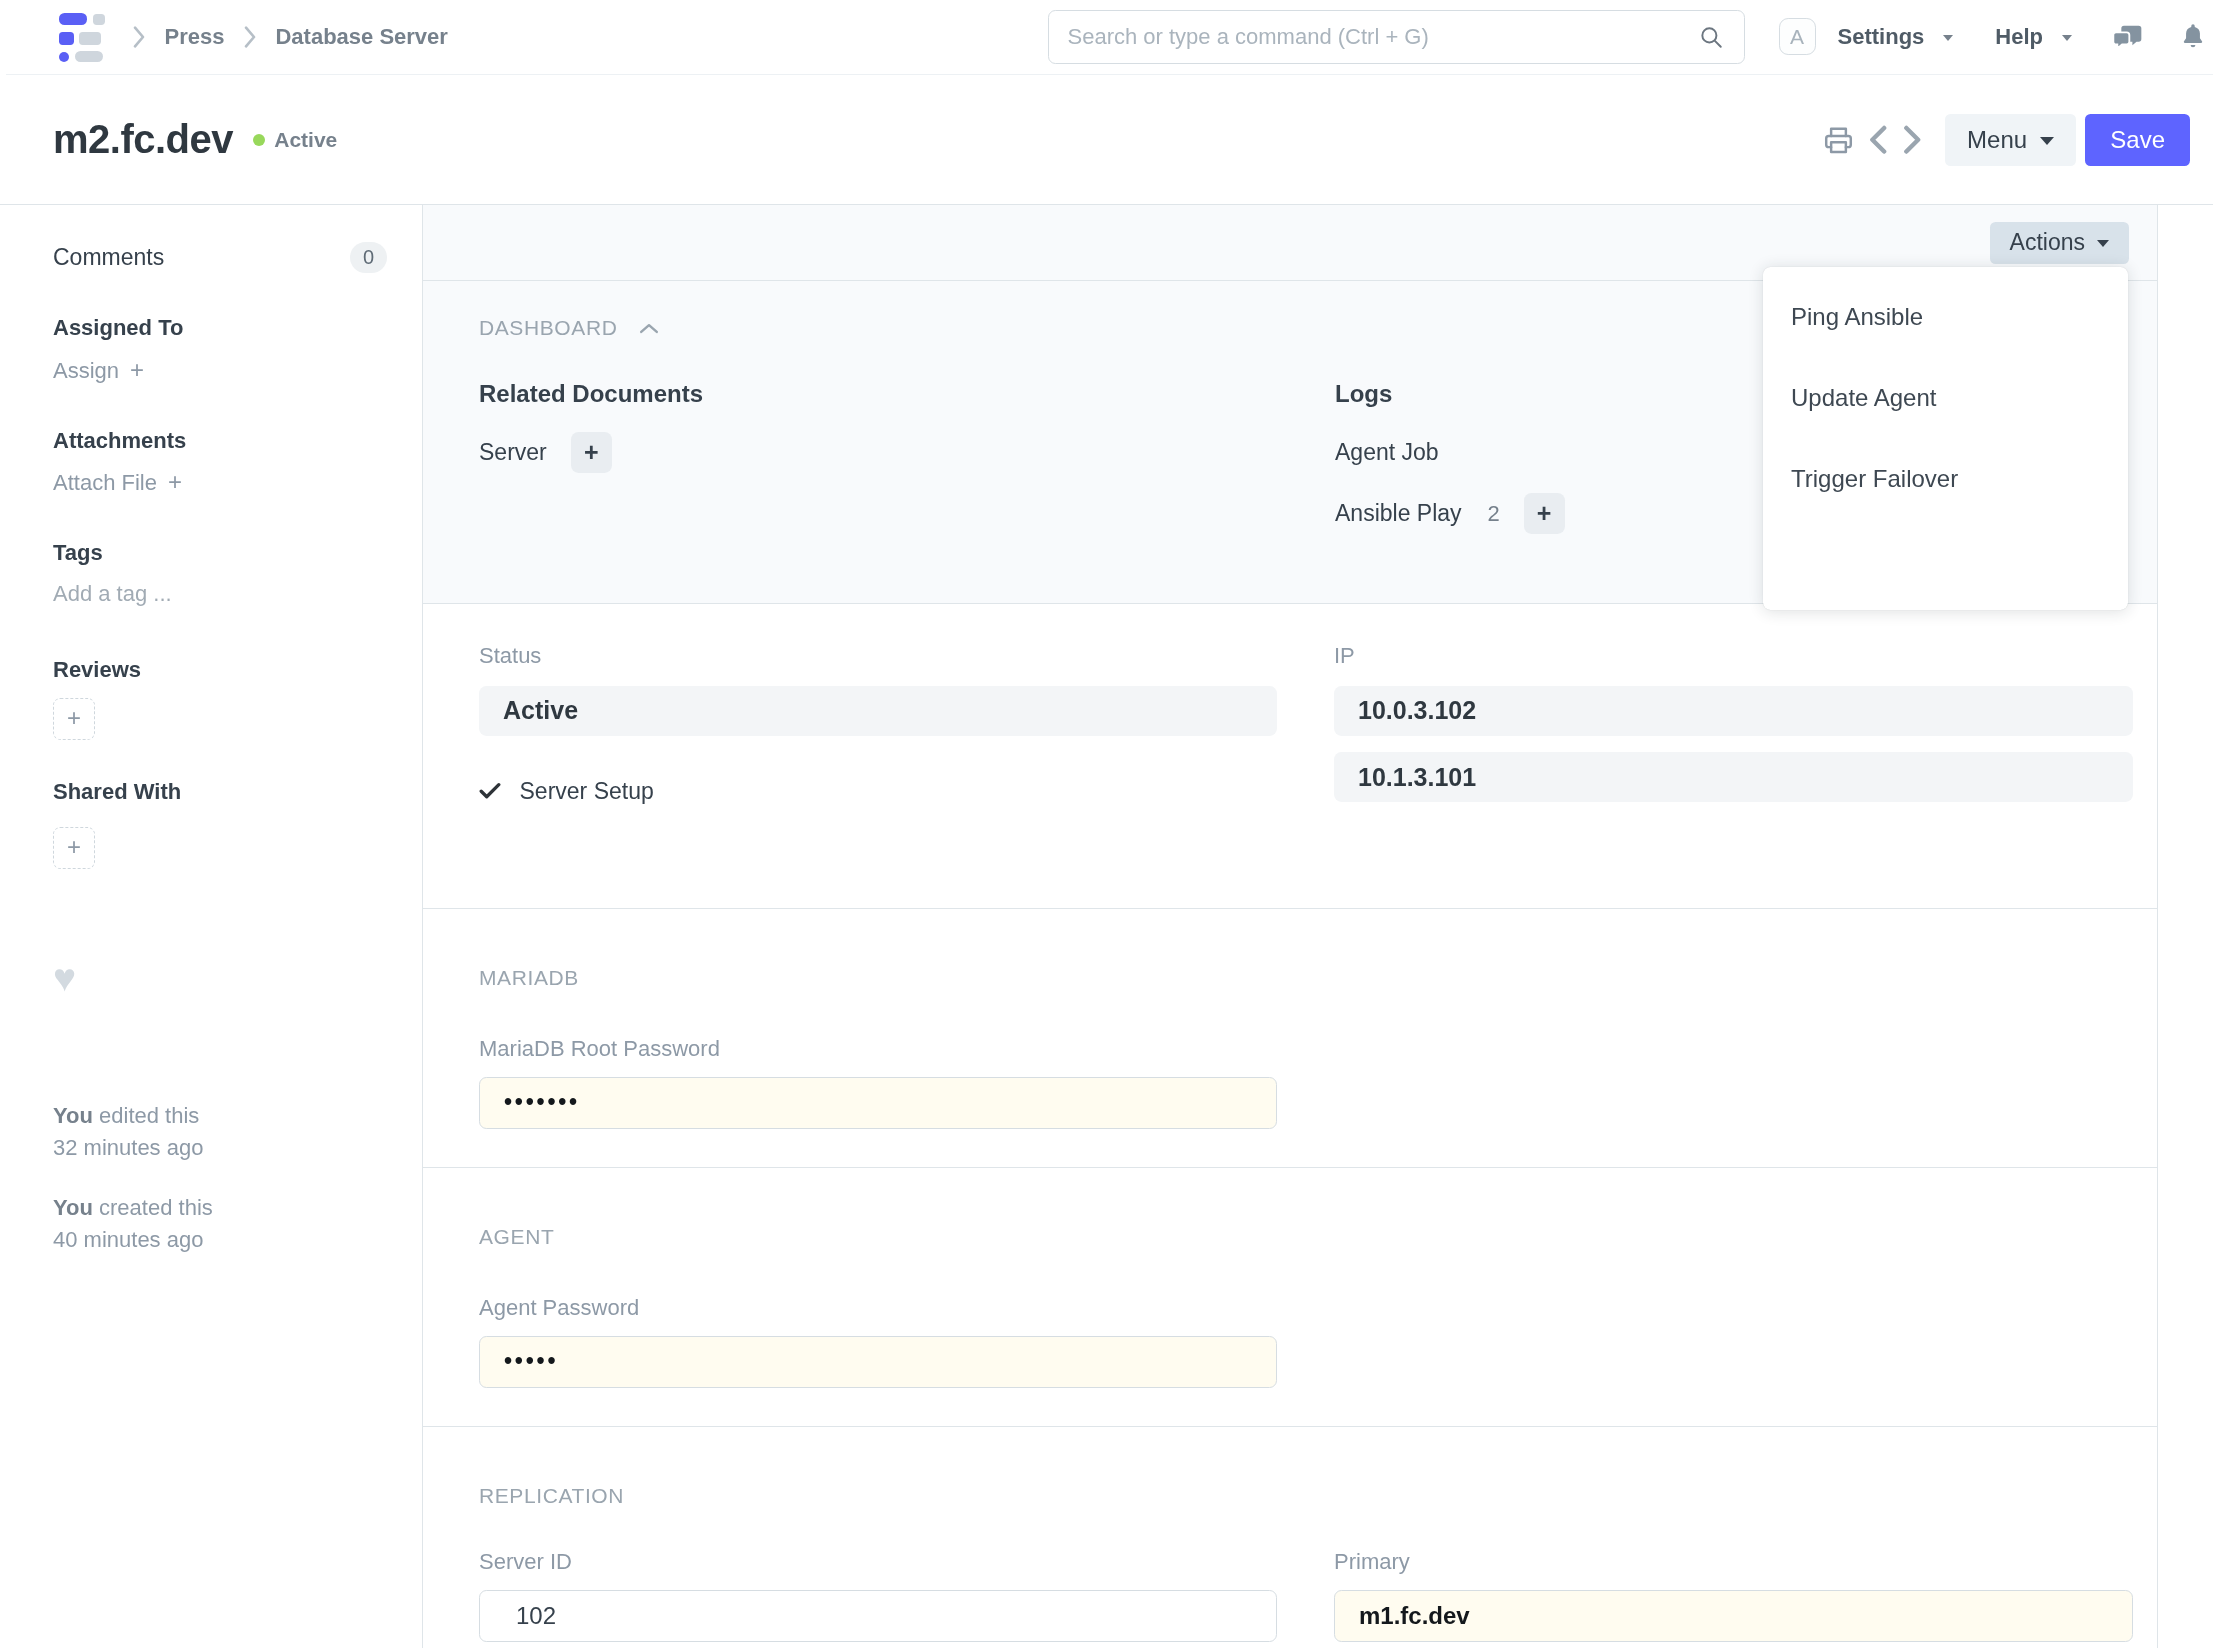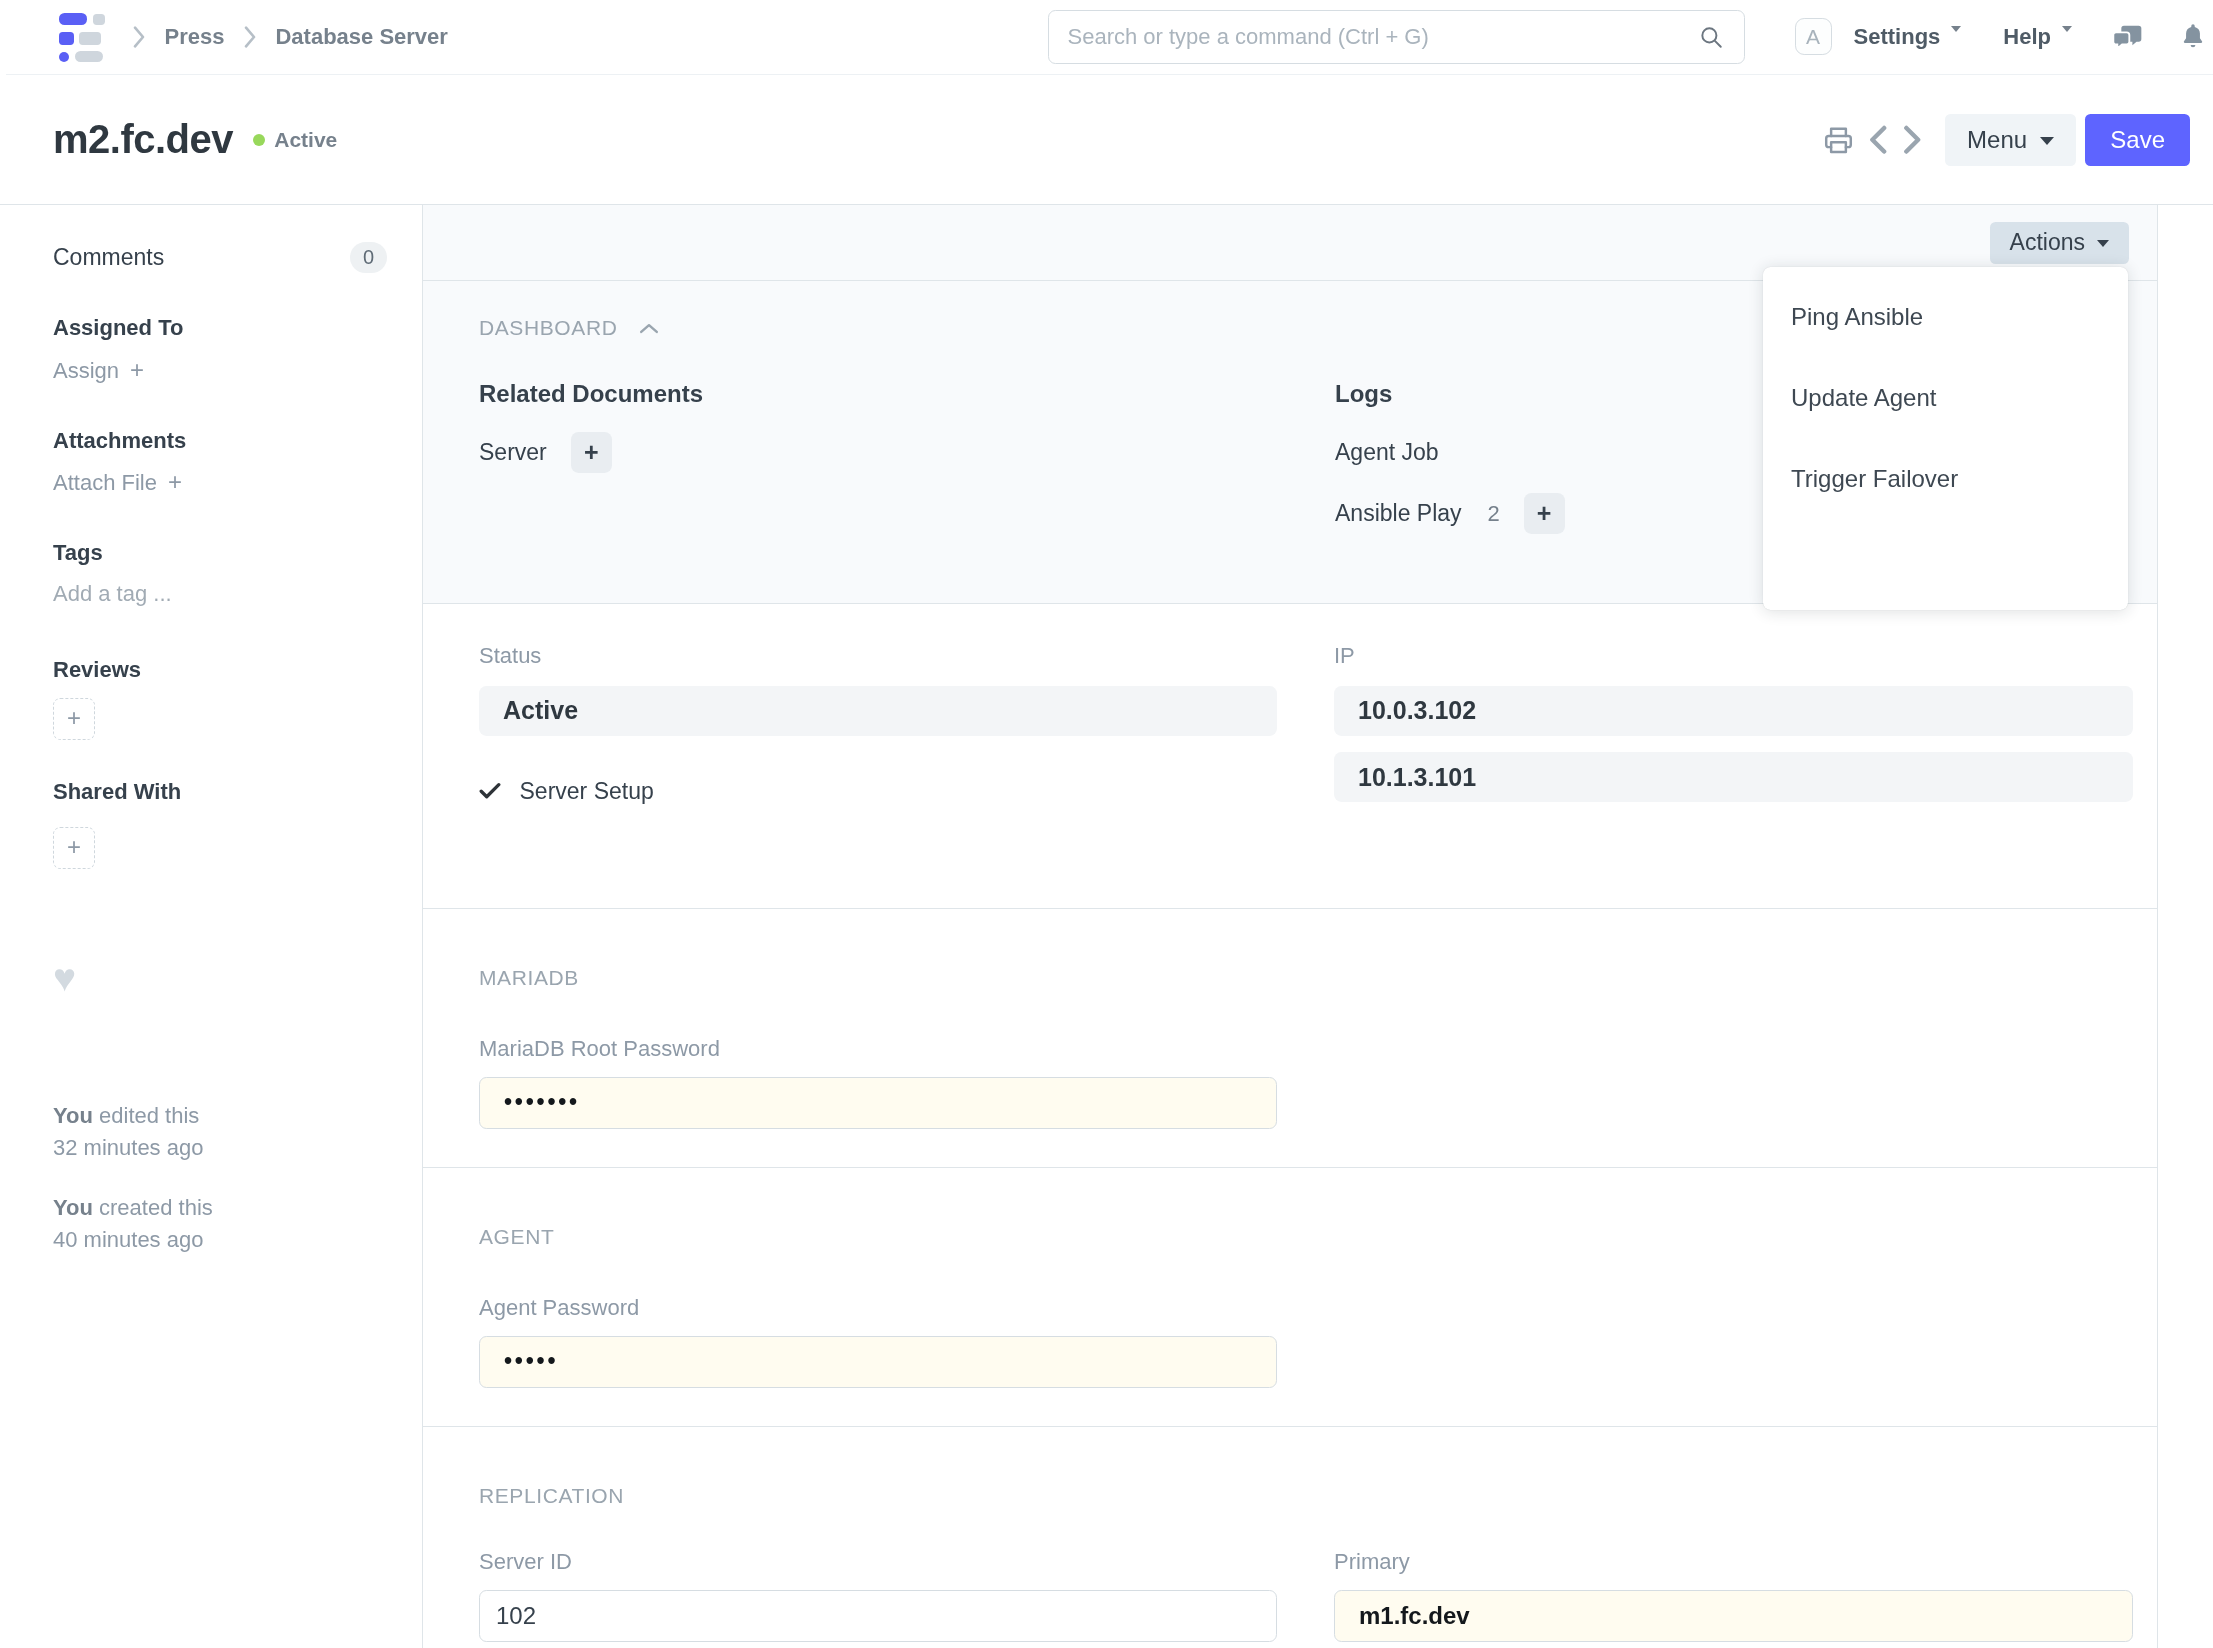--- a/index.html
+++ b/index.html
@@ -31,21 +31,21 @@
                 border:0.9px solid #d6dde2; border-radius:7.4px; background:#fff;
                 display:flex; align-items:center; }
   .nav-search input { flex:1; border:none; outline:none; background:transparent; padding:0 18.5px;
                       font-family:inherit; font-size:22px; color:#36414c; }
   .nav-search input::placeholder { color:#aab4bd; }
   .search-icon { color:#6c7680; margin-right:20px; }
   .nav-right { position:absolute; right:13px; top:0; height:73px; display:flex; align-items:center; }
   .avatar { width:37px; height:37px; border:0.9px solid #d6dde2; border-radius:9.2px; background:#fdfefe;
             display:flex; align-items:center; justify-content:center;
             font-size:21px; color:#a8b3bc; cursor:pointer; }
-  .nav-item { display:flex; align-items:flex-start; gap:11px; font-size:22px; font-weight:600; color:#4f5b66; cursor:pointer; }
+  .nav-item { display:flex; align-items:center; gap:19px; font-size:22px; font-weight:600; color:#4f5b66; cursor:pointer; }
   .caret-sm { width:0; height:0; border-left:5.5px solid transparent; border-right:5.5px solid transparent;
               border-top:6.5px solid #76818c; margin-top:2.8px; }
   .m-settings { margin-left:22px; }
   .m-help { margin-left:42px; }
   .chat-icon { margin-left:39px; color:#8493a0; cursor:pointer; }
   .bell-icon { margin-left:35px; color:#8493a0; cursor:pointer; }
 
   
   .page-head { position:absolute; top:75px; left:0; width:2213px; height:130px; background:#fff;
                border-bottom:0.9px solid #dfe5e9; }
@@ -126,21 +126,21 @@
 
   .pw-sec { height:259px; padding-top:57px; }
   .pw-label { margin-top:46px; }
   .pw-input { margin-top:14.8px; width:798px; height:52px; background:var(--password-field-bg,#fffcf0);
               border:0.9px solid #d6dde2; border-radius:7.4px; display:flex; align-items:center; padding:0 24px;
               font-size:23px; font-weight:700; color:#14181c; letter-spacing:2.8px; cursor:text; }
 
   .replication-sec { height:221px; padding-top:57px; border-bottom:none; }
   .rep-grid { margin-top:41px; }
   .text-input { margin-top:14.8px; width:798px; height:52px; background:#fff; border:0.9px solid #d6dde2;
-                border-radius:7.4px; padding:0 16px; font-size:24px; color:#36414c; font-family:inherit; outline:none; }
+                border-radius:7.4px; padding:0 36px; font-size:24px; color:#36414c; font-family:inherit; outline:none; }
   .primary-input { margin-top:14.8px; width:799px; height:52px; background:var(--password-field-bg,#fffcf0);
                    border:0.9px solid #d6dde2; border-radius:7.4px; display:flex; align-items:center; padding:0 24px;
                    font-size:24px; font-weight:700; color:#14181c; cursor:pointer; }
 </style>
 </head>
 <body>
 
 <div class="screen">
 
   <div class="navbar">

